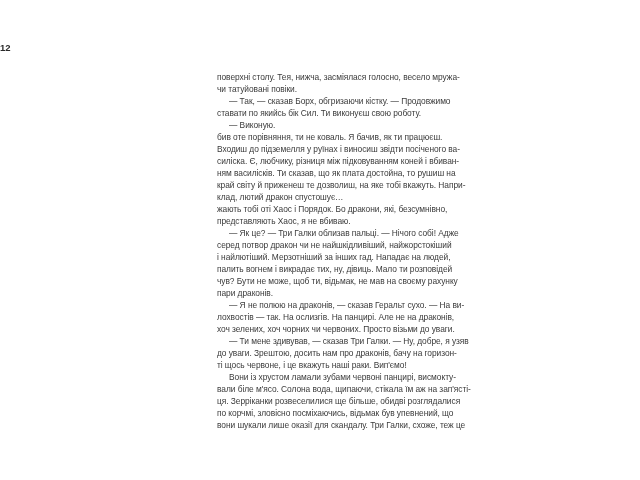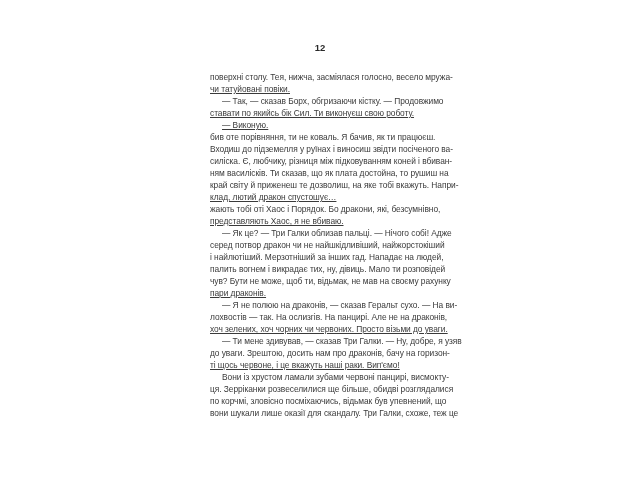--- a/index.html
+++ b/index.html
@@ -14,51 +14,50 @@
       position: relative;
       width: 640px;
       height: 480px;
       background: #ffffff;
     }
     .page-number {
       position: absolute;
       top: 42px;
       left: 0;
       width: 640px;
-      text-align: center;
+      text-align: left;
       font-family: "Liberation Sans", sans-serif;
       font-size: 9.5px;
       font-weight: bold;
       color: #2a2a2a;
     }
     .text-block {
       position: absolute;
       top: 71px;
-      left: 210px;
+      left: 217px;
       width: 216px;
       font-family: "Liberation Sans", sans-serif;
       font-size: 8.4px;
       line-height: 12px;
       color: #3a3a3a;
       letter-spacing: -0.05px;
     }
     .line {
       display: block;
       height: 12px;
       white-space: nowrap;
       text-align: justify;
       text-align-last: justify;
       overflow: visible;
     }
     .line.indent {
       padding-left: 12px;
     }
     .line.last {
       text-align-last: left;
-      text-decoration: underline;
     }
   </style>
 </head>
 <body>
 
 <div class="page">
   <div class="page-number">12</div>
   <div class="text-block" id="text-block">
       <span class="line">поверхні столу. Тея, нижча, засміялася голосно, весело мружа-</span>
       <span class="line last">чи татуйовані повіки.</span>
@@ -79,17 +78,18 @@
       <span class="line">палить вогнем і викрадає тих, ну, дівиць. Мало ти розповідей</span>
       <span class="line">чув? Бути не може, щоб ти, відьмак, не мав на своєму рахунку</span>
       <span class="line last">пари драконів.</span>
       <span class="line indent">— Я не полюю на драконів, — сказав Геральт сухо. — На ви-</span>
       <span class="line">лохвостів — так. На ослизгів. На панцирі. Але не на драконів,</span>
       <span class="line last">хоч зелених, хоч чорних чи червоних. Просто візьми до уваги.</span>
       <span class="line indent">— Ти мене здивував, — сказав Три Галки. — Ну, добре, я узяв</span>
       <span class="line">до уваги. Зрештою, досить нам про драконів, бачу на горизон-</span>
       <span class="line last">ті щось червоне, і це вкажуть наші раки. Вип'ємо!</span>
       <span class="line indent">Вони із хрустом ламали зубами червоні панцирі, висмокту-</span>
+      <span class="line">вали біле м'ясо. Солона вода, щипаючи, стікала їм аж на зап'ясті-</span>
       <span class="line">ця. Зерріканки розвеселилися ще більше, обидві розглядалися</span>
       <span class="line">по корчмі, зловісно посміхаючись, відьмак був упевнений, що</span>
       <span class="line">вони шукали лише оказії для скандалу. Три Галки, схоже, теж це</span>
     </div>
 </div>
 
 </body></html>

